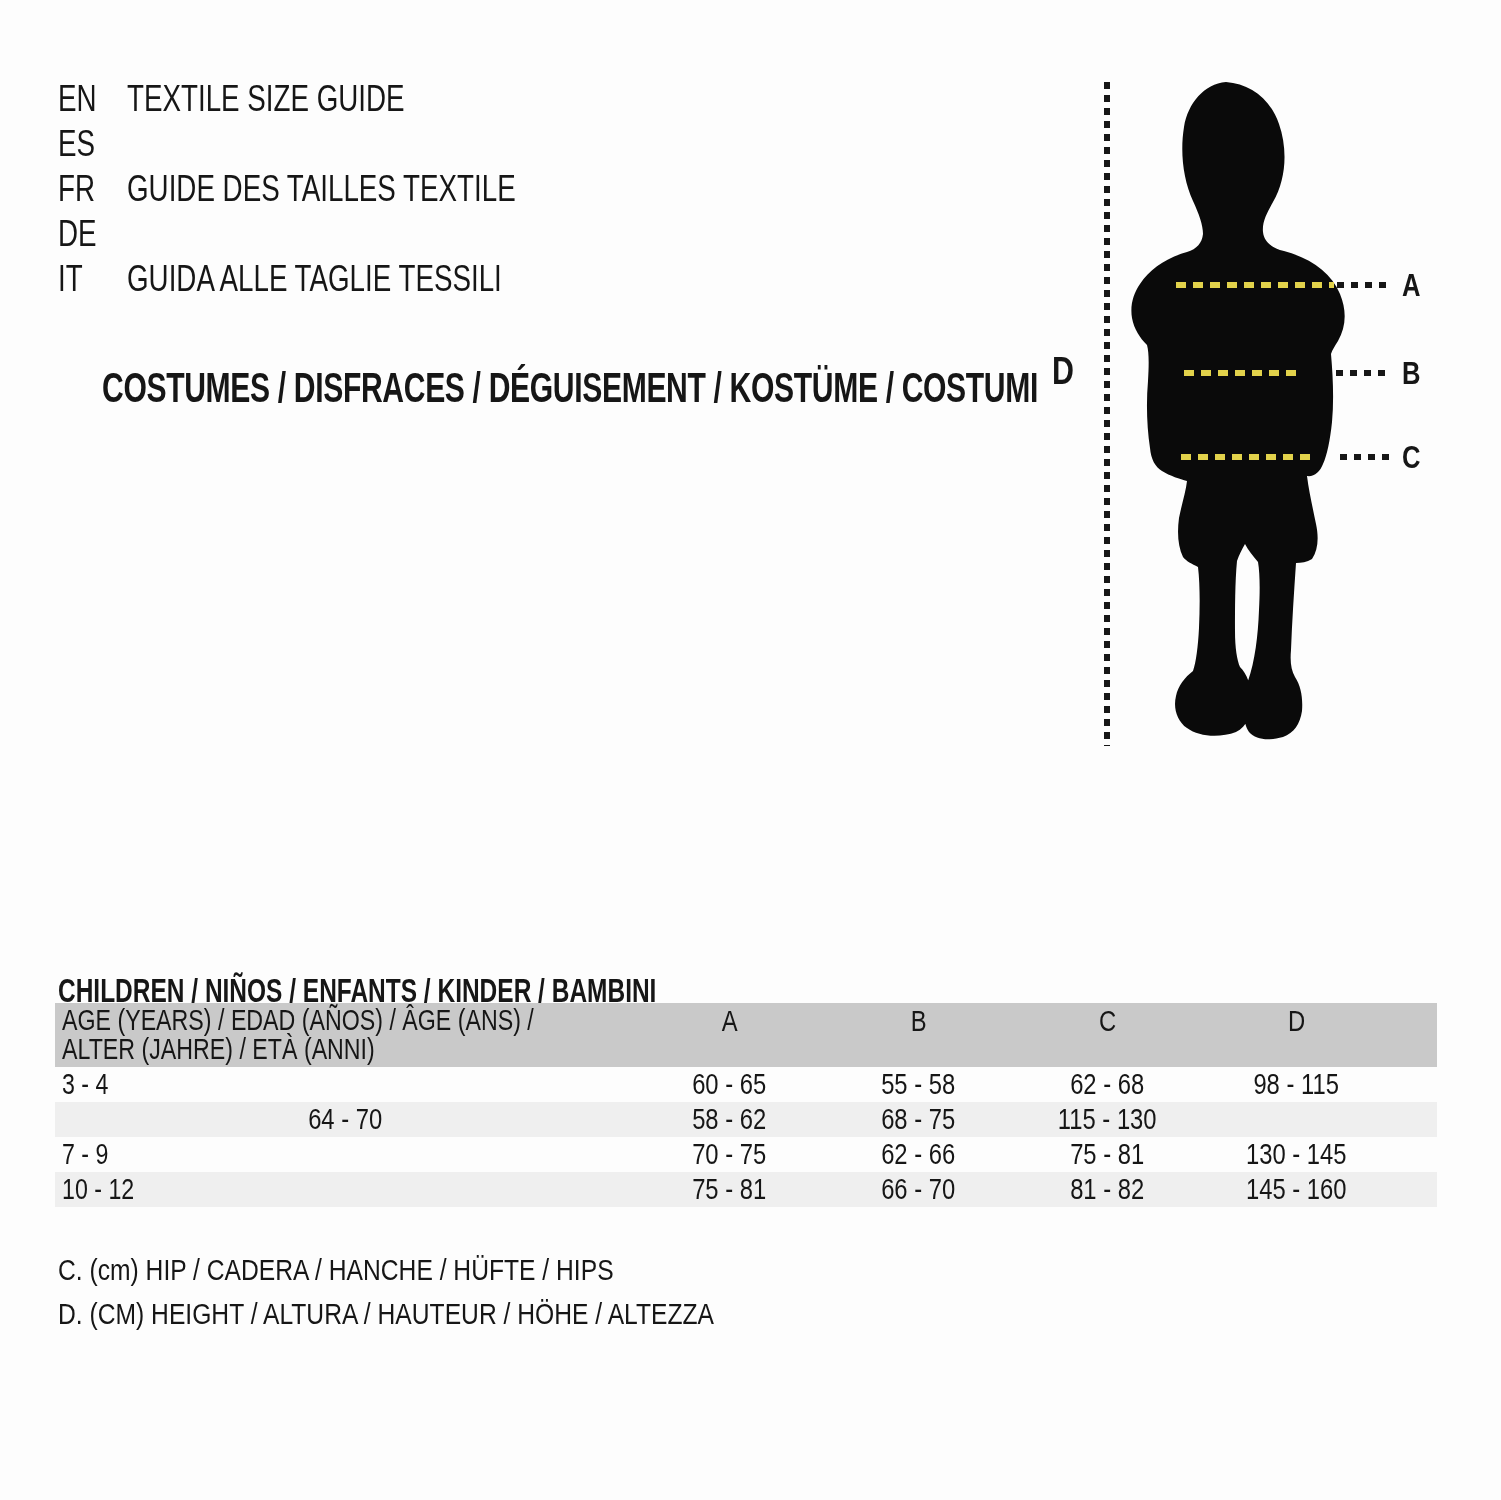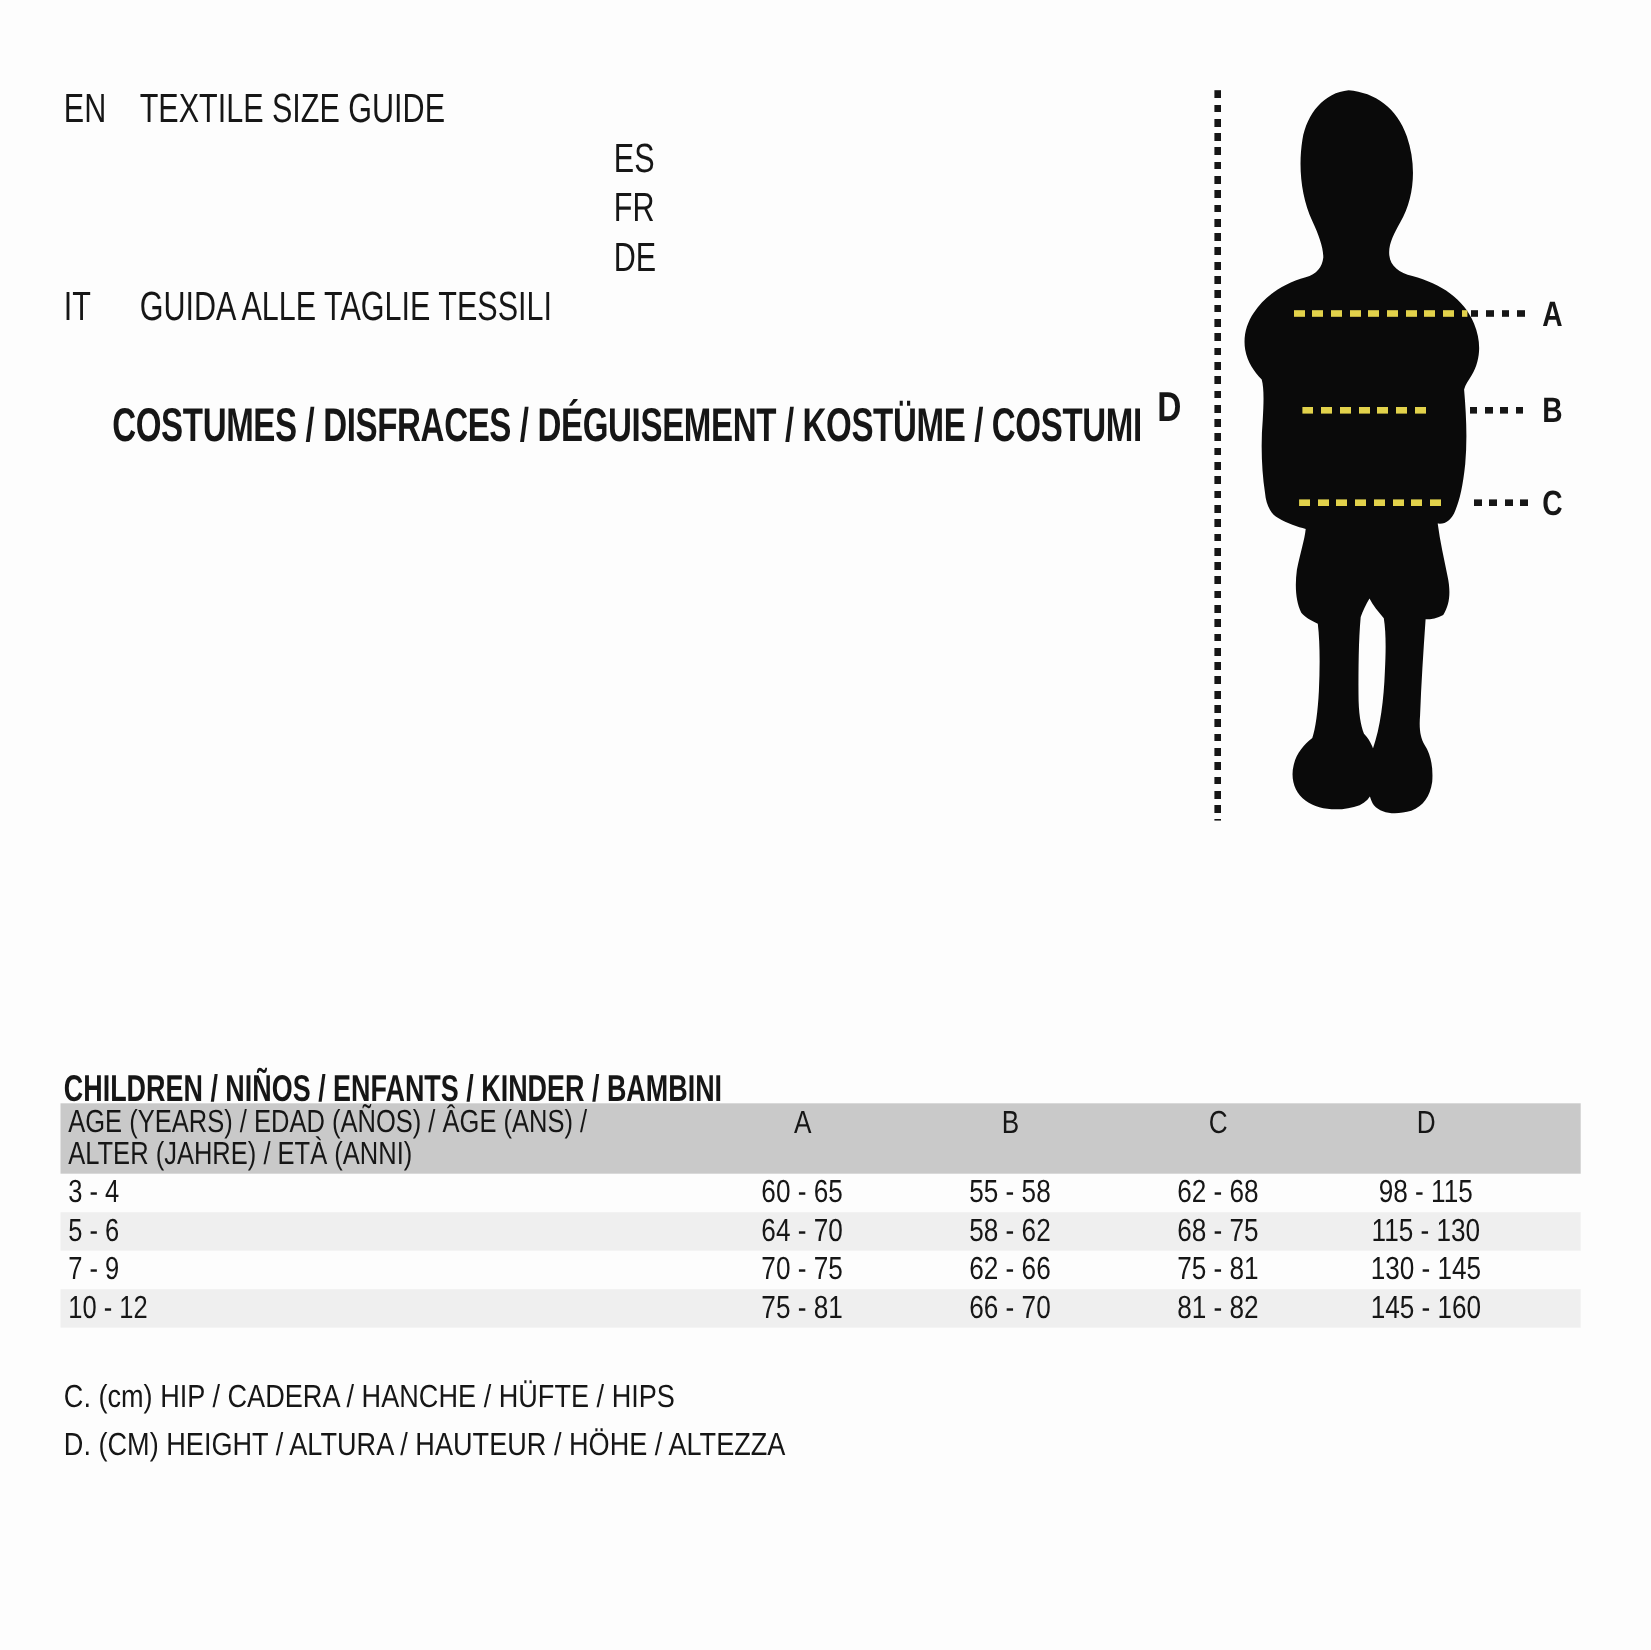--- a/index.html
+++ b/index.html
@@ -10,21 +10,21 @@
     font-family:"Liberation Sans",sans-serif;
     color:var(--ink,#161616);
     overflow:hidden;
   }
   
   .cond{display:inline-block;white-space:nowrap;transform:scaleX(.75);transform-origin:0 50%;}
   .cond-c{display:inline-block;white-space:nowrap;transform:scaleX(.82);transform-origin:50% 50%;}
 
   
   .lang-list{position:absolute;left:58px;top:76px;}
-  .lang-row{display:flex;height:45px;line-height:45px;font-size:37px;justify-content:flex-end;}
+  .lang-row{display:flex;height:45px;line-height:45px;font-size:37px;}
   .lang-code{width:69px;flex:0 0 69px;}
   .lang-label{flex:1;}
 
   
   .costumes-title{
     position:absolute;left:58px;top:336px;
     font-size:43px;line-height:44px;font-weight:bold;letter-spacing:-.5px;margin-left:44px;
   }
   .costumes-title .cond{transform:scaleX(.70);}
 
@@ -92,20 +92,21 @@
   <section class="lang-list">
     <div class="lang-row">
       <span class="lang-code"><span class="cond">EN</span></span>
       <span class="lang-label"><span class="cond">TEXTILE SIZE GUIDE</span></span>
     </div>
     <div class="lang-row">
       <span class="lang-code"><span class="cond">ES</span></span>
     </div>
     <div class="lang-row">
       <span class="lang-code"><span class="cond">FR</span></span>
+      <span class="lang-label"><span class="cond">GUIDE DES TAILLES TEXTILE</span></span>
     </div>
     <div class="lang-row">
       <span class="lang-code"><span class="cond">DE</span></span>
     </div>
     <div class="lang-row">
       <span class="lang-code"><span class="cond">IT</span></span>
       <span class="lang-label"><span class="cond">GUIDA ALLE TAGLIE TESSILI</span></span>
     </div>
   </section>
 
@@ -195,21 +196,20 @@
     </div>
 
     <div class="trow drow r0">
       <div class="age"><span class="cond">3 - 4</span></div>
       <div class="val"><span class="cond-c">60 - 65</span></div>
       <div class="val"><span class="cond-c">55 - 58</span></div>
       <div class="val"><span class="cond-c">62 - 68</span></div>
       <div class="val"><span class="cond-c">98 - 115</span></div>
     </div>
     <div class="trow drow r1">
-      <div class="age"><span class="cond">5 - 6</span></div>
       <div class="val"><span class="cond-c">64 - 70</span></div>
       <div class="val"><span class="cond-c">58 - 62</span></div>
       <div class="val"><span class="cond-c">68 - 75</span></div>
       <div class="val"><span class="cond-c">115 - 130</span></div>
     </div>
     <div class="trow drow r2">
       <div class="age"><span class="cond">7 - 9</span></div>
       <div class="val"><span class="cond-c">70 - 75</span></div>
       <div class="val"><span class="cond-c">62 - 66</span></div>
       <div class="val"><span class="cond-c">75 - 81</span></div>

